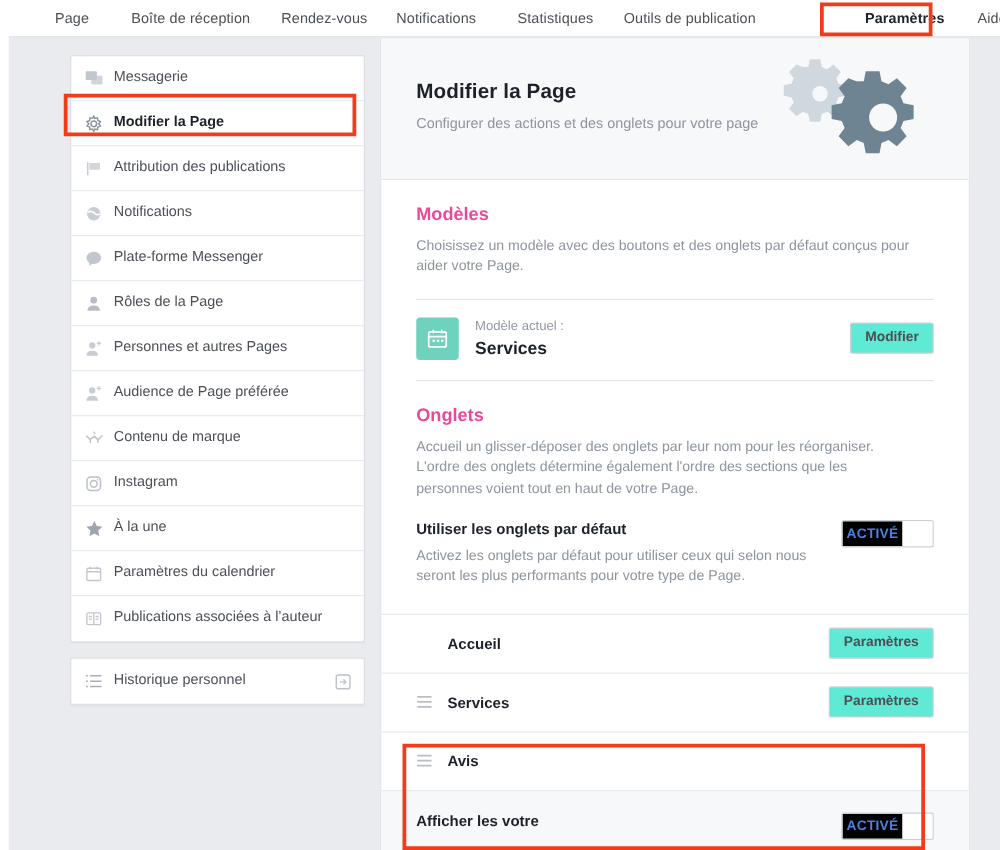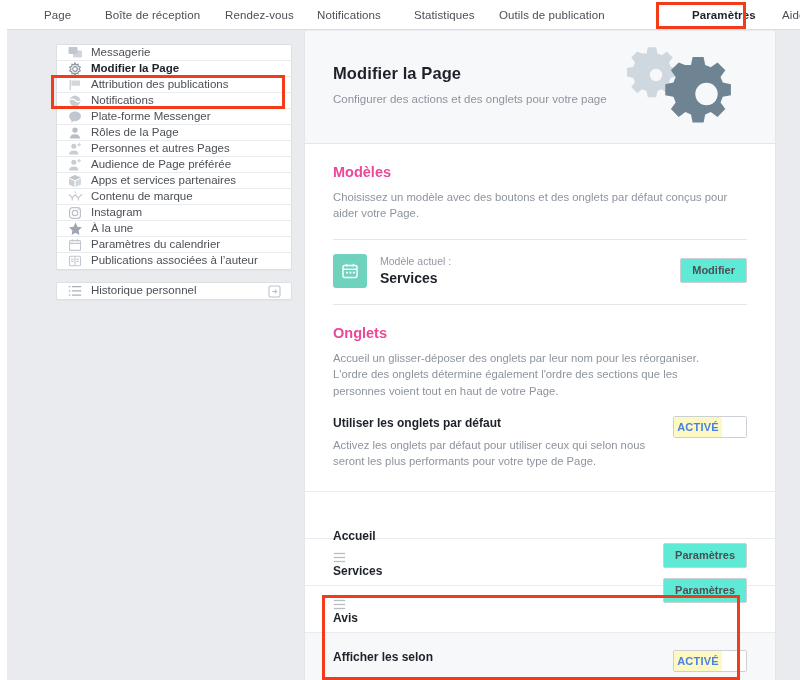--- a/index.html
+++ b/index.html
@@ -88,21 +88,21 @@
     border-radius: 2px;
     overflow: hidden;
     box-shadow: 0 1px 1px rgba(0,0,0,0.03);
   }
   .side-group.second { margin-top: 12px; }
 
   .side-item {
     position: relative;
     display: flex;
     align-items: center;
-    height: 16px;
+    height: 36px;
     padding: 0 10px 0 10px;
     border-bottom: 1px solid #e9ebee;
     font-size: 11.5px;
     color: #4b4f56;
     white-space: nowrap;
   }
   .side-item:last-child { border-bottom: none; }
   .side-item.selected {
     font-weight: bold;
     color: #1d2129;
@@ -238,21 +238,21 @@
     width: 74px;
     height: 22px;
     border: 1px solid #ccd0d5;
     border-radius: 2px;
     overflow: hidden;
     background: #ffffff;
     cursor: pointer;
   }
   .toggle-on {
     flex: 0 0 48px;
-    background: #fef9c3;
+    background: #000000;
     color: #4a80e4;
     font-size: 11px;
     font-weight: bold;
     display: flex;
     align-items: center;
     justify-content: center;
     letter-spacing: 0.2px;
   }
   .toggle-knob {
     flex: 1 1 auto;
@@ -279,25 +279,24 @@
   }
   .setting-ctrl {
     margin-left: auto;
     padding-left: 14px;
     padding-top: 0px;
   }
 
   
   .tab-row {
     display: flex;
-    align-items: flex-start;
+    align-items: center;
     height: 47px;
-    padding: 12px 28px;
+    padding: 0 28px;
     border-top: 1px solid #e9ebee;
-    flex-direction: column;
   }
   .drag-handle {
     width: 13px; height: 13px;
     margin-right: 12px;
     flex: 0 0 13px;
     color: #b9bec6;
     display: flex; align-items: center; justify-content: center;
   }
   .drag-spacer { width: 25px; flex: 0 0 25px; }
   .tab-name {
@@ -406,30 +405,20 @@
             <svg width="15" height="14" viewBox="0 0 15 14" fill="#c8ccd3">
               <circle cx="5.8" cy="4.3" r="2.5"></circle>
               <path d="M1.1 12.5 q0.3 -4 4.7 -4 t4.7 4z"></path>
               <g fill="#c8ccd3">
                 <rect x="10.6" y="0.9" width="1" height="3.6"></rect>
                 <rect x="9.3" y="2.2" width="3.6" height="1"></rect>
               </g>
             </svg>
           </span>
           <span class="side-label">Audience de Page préférée</span>
-        </div>
-        <div class="side-item">
-          <span class="side-icon">
-            <svg width="14" height="14" viewBox="0 0 14 14" fill="#c2c7cf">
-              <path d="M7 1 L13 3.6 L7 6.2 L1 3.6z"></path>
-              <path d="M1 4.5 L6.4 6.9 L6.4 12.9 L1 10.4z" opacity="0.85"></path>
-              <path d="M13 4.5 L7.6 6.9 L7.6 12.9 L13 10.4z" opacity="0.7"></path>
-            </svg>
-          </span>
-          <span class="side-label">Apps et services partenaires</span>
         </div>
         <div class="side-item">
           <span class="side-icon">
             <svg width="15" height="13" viewBox="0 0 15 13" fill="none" stroke="#c2c7cf" stroke-width="1.2">
               <path d="M1 4.5 L4.2 7.7 L7.4 4.9 L10.4 7.9 L14 4.2"></path>
               <path d="M4.2 7.7 L4.2 10.4"></path>
               <path d="M10.4 7.9 L10.4 10.4"></path>
               <path d="M6.6 1.4 L8.4 3.1" stroke-width="1"></path>
             </svg>
           </span>
@@ -595,21 +584,21 @@
           <line x1="0.8" y1="5.5" x2="12.2" y2="5.5"></line>
           <line x1="0.8" y1="9.5" x2="12.2" y2="9.5"></line>
         </svg>
       </div>
       <div class="tab-name">Avis</div>
     </div>
 
     <div class="sub-panel">
       <div class="setting-row">
         <div class="setting-main">
-          <div class="setting-label">Afficher les selon</div>
+          <div class="setting-label">Afficher les votre</div>
         </div>
         <div class="setting-ctrl">
           <div class="toggle">
             <div class="toggle-on">ACTIVÉ</div>
             <div class="toggle-knob"></div>
           </div>
         </div>
       </div>
     </div>
 

